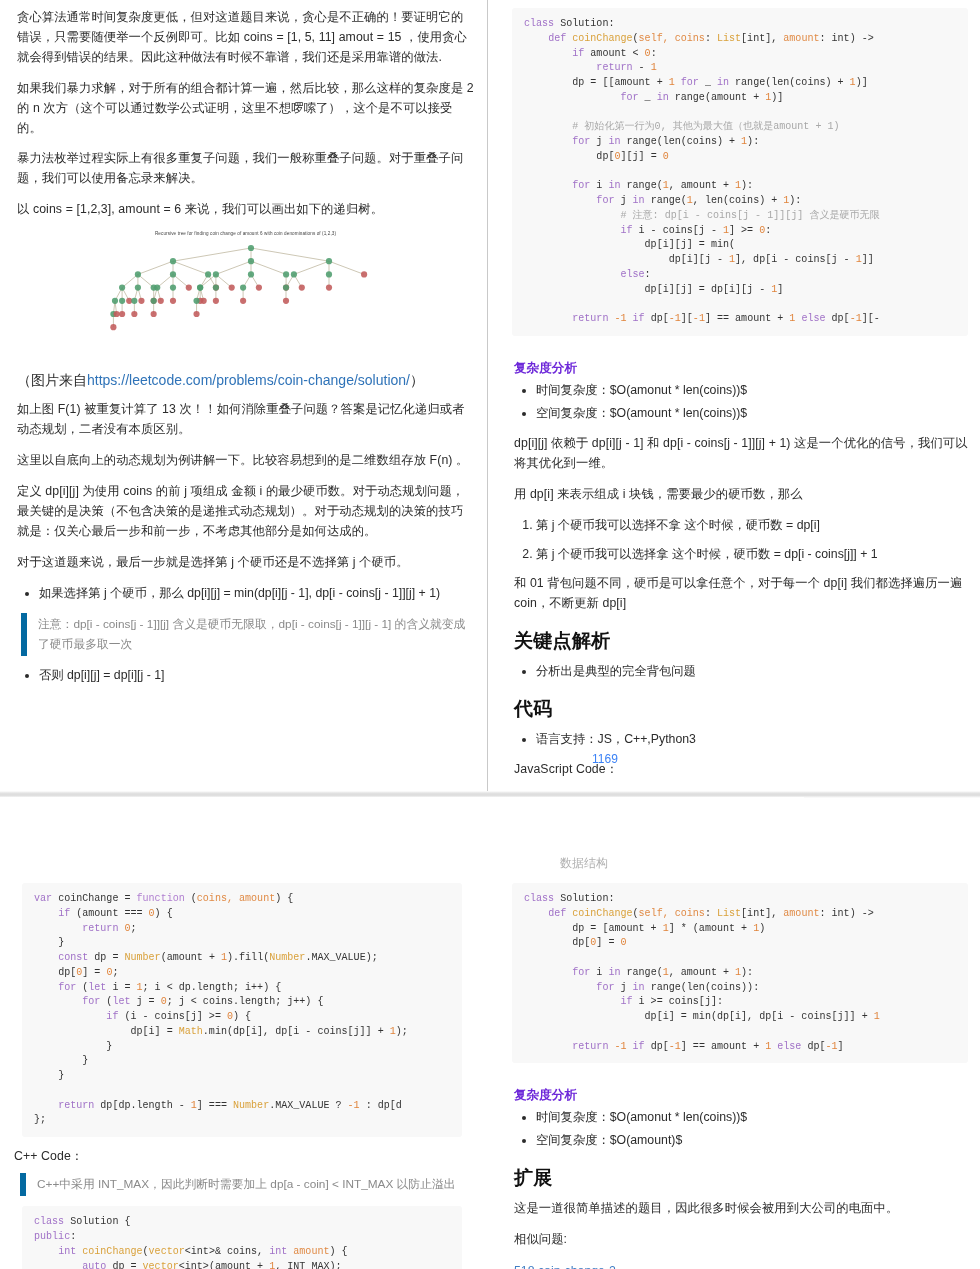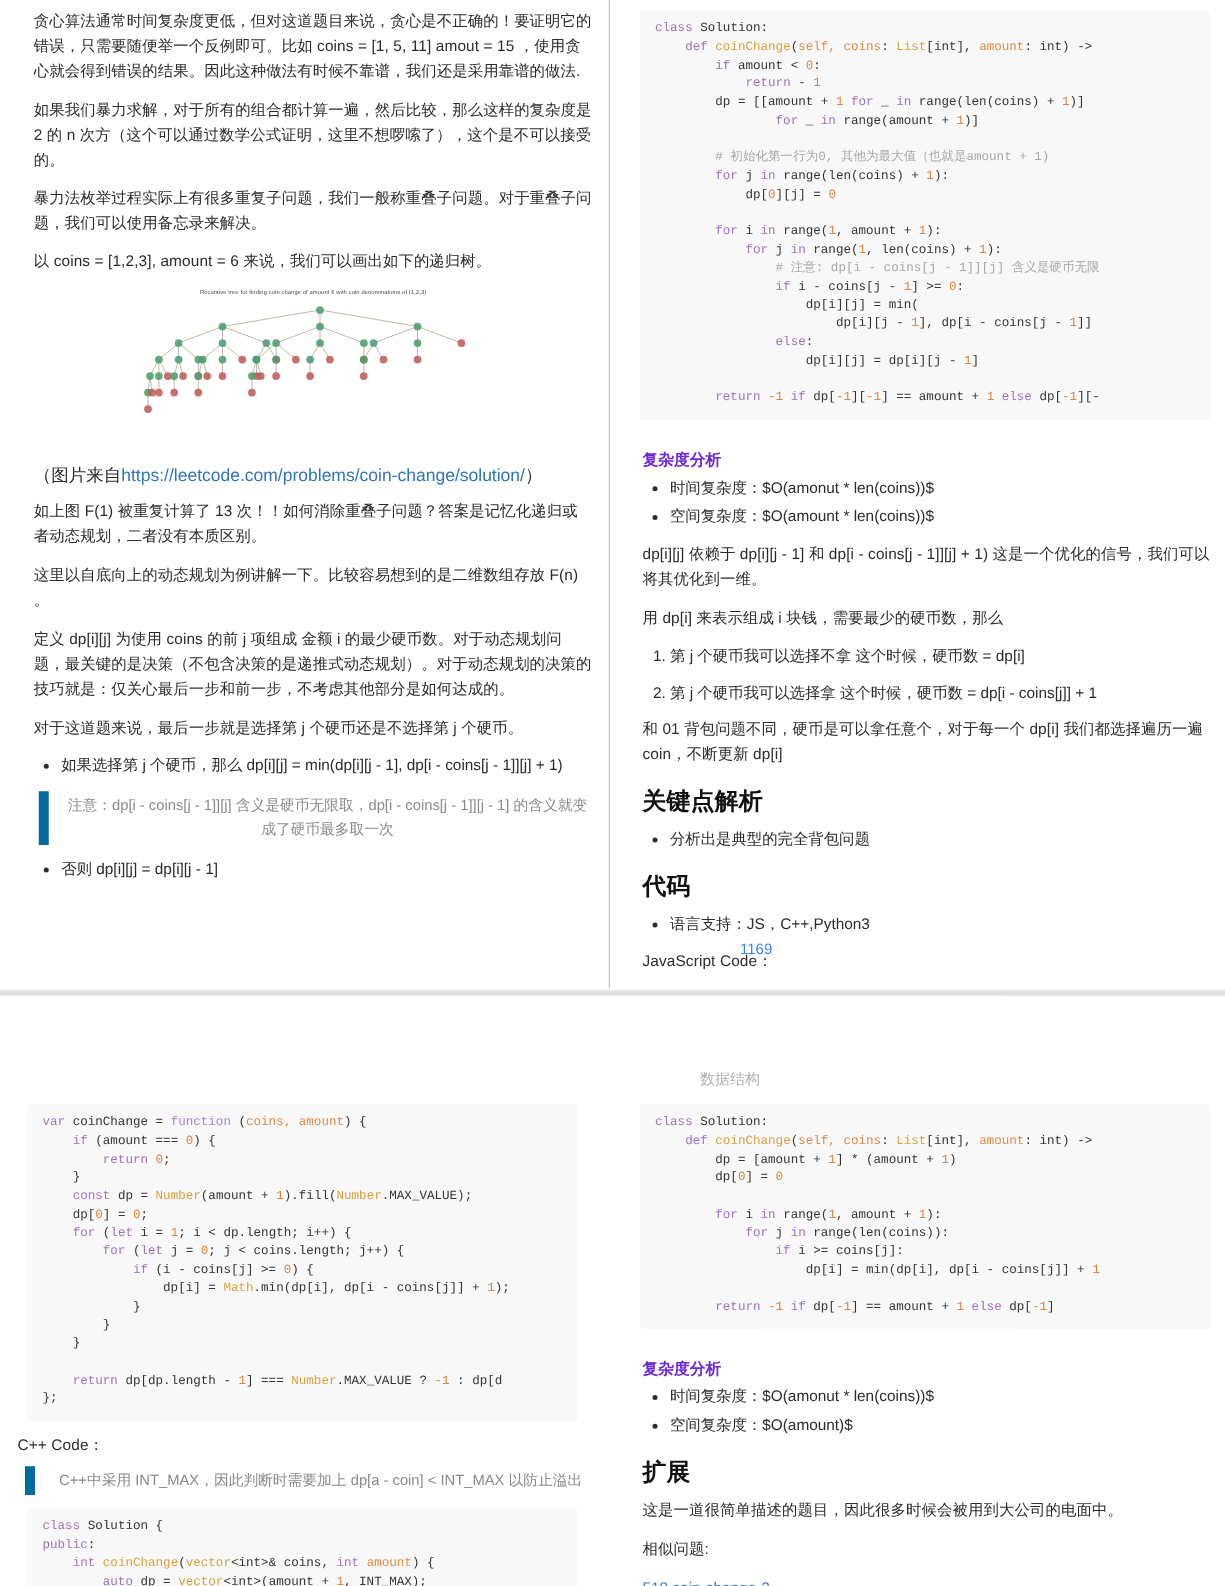--- a/index.html
+++ b/index.html
@@ -41,27 +41,26 @@
     letter-spacing: .1px;
   }
   ul.bullets, ol.numbers { margin:4px 0 10px 0; padding-left:22px; }
   ul.bullets li, ol.numbers li {
     font-size:12.3px; line-height:1.62; margin-bottom:3px; color:#2b2b2b;
   }
   ul.bullets li { list-style: disc; }
   ol.numbers li { list-style: decimal; margin-bottom:9px; }
 
   .blockquote {
-    border-left:8px solid #0369a1;
+    border-left:6px solid #0369a1;
     padding:2px 0 2px 11px;
     margin: 8px 0 10px 4px;
     color:#8a8a8a;
     font-size:11.8px;
     line-height:1.62;
-    text-align:center;
   }
 
   h2.section {
     font-size:19px; font-weight:bold; color:#111;
     margin: 14px 0 8px 0; letter-spacing:.3px;
   }
   h4.subsection {
     font-size:12.6px; font-weight:bold; color:#6d28d9;
     margin: 24px 0 4px 0;
   }
@@ -108,21 +107,21 @@
   }
   .tree-wrap { width:340px; height:130px; margin:0 auto; }
 </style>
 </head>
 <body>
 
 <div class="viewer">
 
   <div class="page page-top">
 
-    <div class="col col-left" style="top:0; padding:8px 14px 0 27px;">
+    <div class="col col-left" style="top:0; padding:8px 14px 0 17px;">
 
       <p class="body-text">贪心算法通常时间复杂度更低，但对这道题目来说，贪心是不正确的！要证明它的错误，只需要随便举一个反例即可。比如 coins = [1, 5, 11] amout = 15 ，使用贪心就会得到错误的结果。因此这种做法有时候不靠谱，我们还是采用靠谱的做法.</p>
       <p class="body-text">如果我们暴力求解，对于所有的组合都计算一遍，然后比较，那么这样的复杂度是 2 的 n 次方（这个可以通过数学公式证明，这里不想啰嗦了），这个是不可以接受的。</p>
       <p class="body-text">暴力法枚举过程实际上有很多重复子问题，我们一般称重叠子问题。对于重叠子问题，我们可以使用备忘录来解决。</p>
       <p class="body-text">以 coins = [1,2,3], amount = 6 来说，我们可以画出如下的递归树。</p>
 
       <div class="figure">
         <div class="fig-caption">Recursive tree for finding coin change of amount 6 with coin denominations of (1,2,3)</div>
         <div class="tree-wrap">
           <svg viewBox="0 0 340 130" width="340" height="130">

